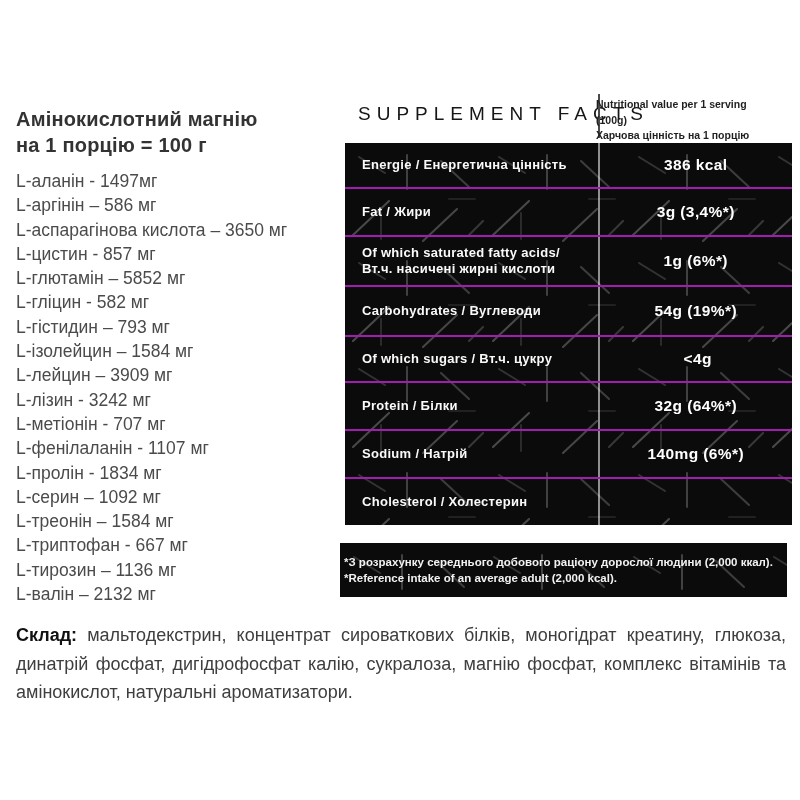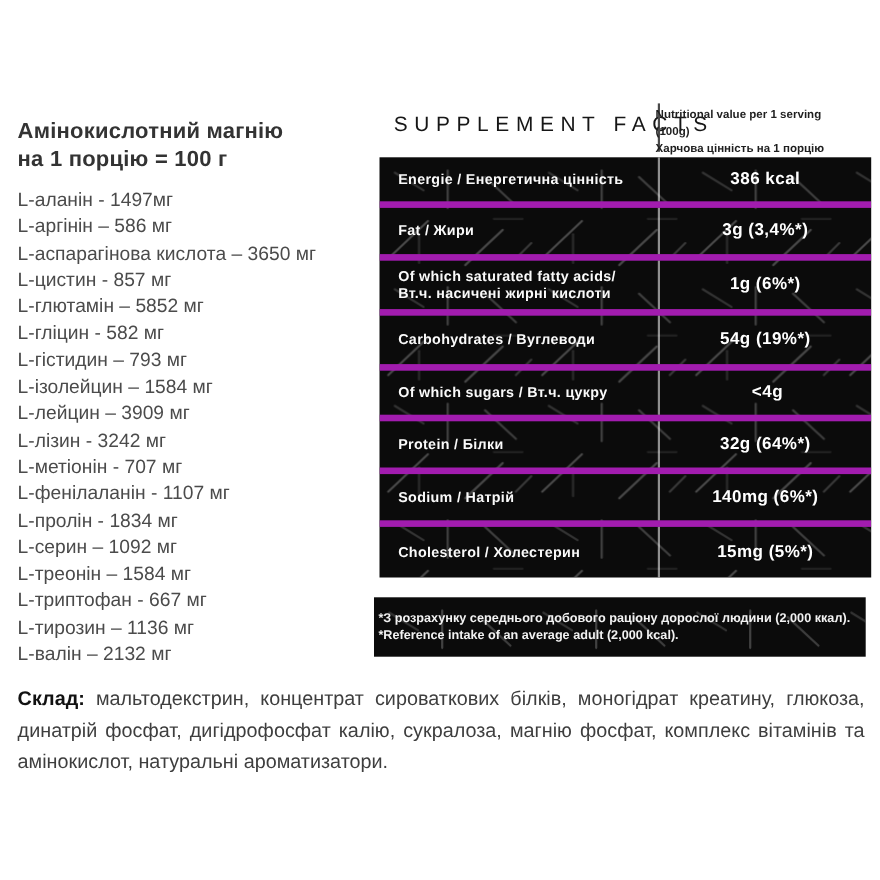--- a/index.html
+++ b/index.html
@@ -84,21 +84,21 @@
     position: absolute;
     inset: 0;
     width: 100%;
     height: 100%;
     pointer-events: none;
   }
   .facts-rows { position: relative; }
   .facts-row {
     display: flex;
     align-items: center;
-    border-bottom: 6px solid #a21caf;
+    border-bottom: 2px solid #a21caf;
   }
   .facts-row:last-child { border-bottom: none; }
   .row-label {
     width: 253px;
     padding-left: 17px;
     padding-right: 14px;
     font-size: 13px;
     font-weight: 600;
     letter-spacing: 0.3px;
     line-height: 16.5px;
@@ -246,21 +246,20 @@
         <div class="row-value">32g (64%*)</div>
       </div>
       <div class="facts-row" style="height:48px">
         <div class="row-label">Sodium / Натрій</div>
         <div class="row-divider"></div>
         <div class="row-value">140mg (6%*)</div>
       </div>
       <div class="facts-row" style="height:46px">
         <div class="row-label">Cholesterol / Холестерин</div>
         <div class="row-divider"></div>
-        <div class="row-value">15mg (5%*)</div>
       </div>
     </div>
   </div>
 
   <div class="facts-footnote">
     <svg class="texture-svg" xmlns="http://www.w3.org/2000/svg">
       <defs>
         <pattern id="tex2" width="140" height="106" patternUnits="userSpaceOnUse">
           <g stroke="#bdbdbd" stroke-width="2" stroke-linecap="round">
             <line x1="8" y1="92" x2="44" y2="58" opacity="0.35"></line>

